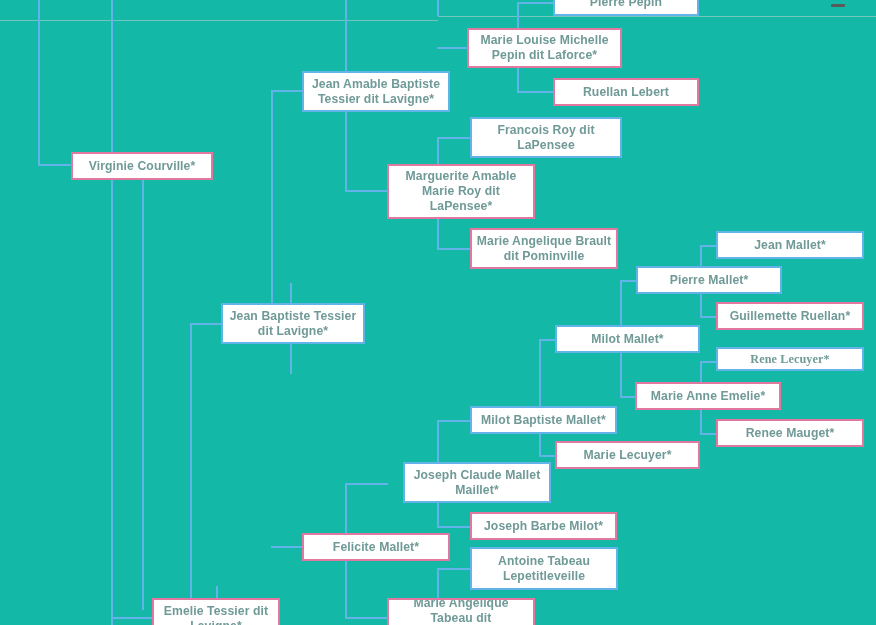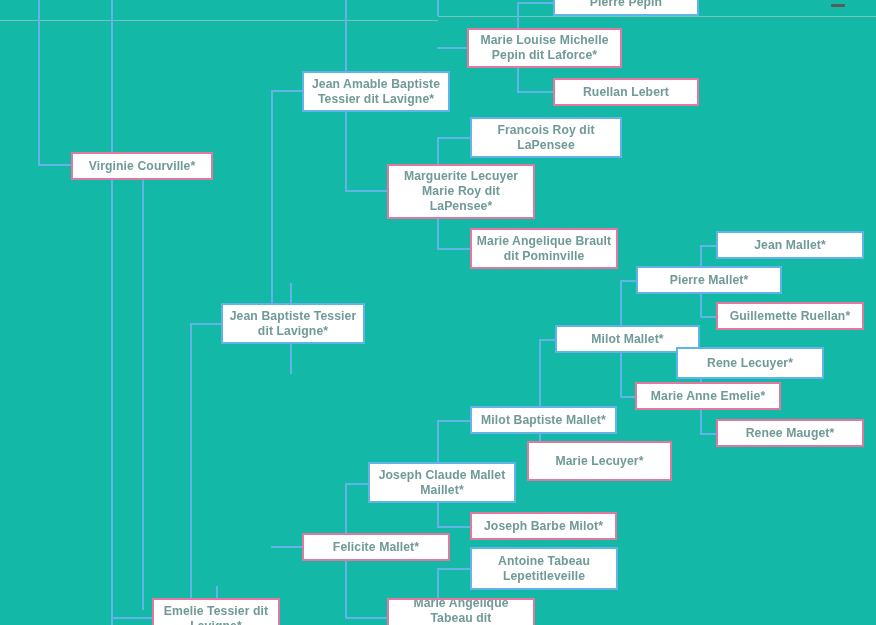--- a/index.html
+++ b/index.html
@@ -133,21 +133,21 @@
       </div>
       <div class="node male" style="left: 302px; top: 71px; width: 148px; height: 41px;">
         <span class="nm">Jean Amable Baptiste
 Tessier dit Lavigne*</span>
       </div>
       <div class="node male" style="left: 470px; top: 117px; width: 152px; height: 41px;">
         <span class="nm">Francois Roy dit
 LaPensee</span>
       </div>
       <div class="node female" style="left: 387px; top: 164px; width: 148px; height: 55px;">
-        <span class="nm">Marguerite Lecuyer
+        <span class="nm">Marguerite Amable
 Marie Roy dit
 LaPensee*</span>
       </div>
       <div class="node female" style="left: 470px; top: 228px; width: 148px; height: 41px;">
         <span class="nm">Marie Angelique Brault
 dit Pominville</span>
       </div>
       <div class="node female" style="left: 71px; top: 152px; width: 142px; height: 28px;">
         <span class="nm">Virginie Courville*</span>
       </div>
@@ -160,36 +160,36 @@
       </div>
       <div class="node male" style="left: 636px; top: 266px; width: 146px; height: 28px;">
         <span class="nm">Pierre Mallet*</span>
       </div>
       <div class="node female" style="left: 716px; top: 302px; width: 148px; height: 28px;">
         <span class="nm">Guillemette Ruellan*</span>
       </div>
       <div class="node male" style="left: 555px; top: 325px; width: 145px; height: 28px;">
         <span class="nm">Milot Mallet*</span>
       </div>
-      <div class="node male" style="left: 676px; top: 347px; width: 148px; height: 32px;">
+      <div class="node male" style="left: 716px; top: 347px; width: 148px; height: 24px; font-family: Liberation Serif, serif;">
         <span class="nm">Rene Lecuyer*</span>
       </div>
       <div class="node female" style="left: 635px; top: 382px; width: 146px; height: 28px;">
         <span class="nm">Marie Anne Emelie*</span>
       </div>
       <div class="node female" style="left: 716px; top: 419px; width: 148px; height: 28px;">
         <span class="nm">Renee Mauget*</span>
       </div>
       <div class="node male" style="left: 470px; top: 406px; width: 147px; height: 28px;">
         <span class="nm">Milot Baptiste Mallet*</span>
       </div>
-      <div class="node female" style="left: 527px; top: 441px; width: 145px; height: 40px;">
+      <div class="node female" style="left: 555px; top: 441px; width: 145px; height: 28px;">
         <span class="nm">Marie Lecuyer*</span>
       </div>
-      <div class="node male" style="left: 368px; top: 462px; width: 148px; height: 41px; align-items: center;">
+      <div class="node male" style="left: 403px; top: 462px; width: 148px; height: 41px; align-items: center;">
         <span class="nm">Joseph Claude Mallet
 Maillet*</span>
       </div>
       <div class="node female" style="left: 470px; top: 512px; width: 147px; height: 28px;">
         <span class="nm">Joseph Barbe Milot*</span>
       </div>
       <div class="node female" style="left: 302px; top: 533px; width: 148px; height: 28px;">
         <span class="nm">Felicite Mallet*</span>
       </div>
       <div class="node male" style="left: 470px; top: 547px; width: 148px; height: 43px;">

